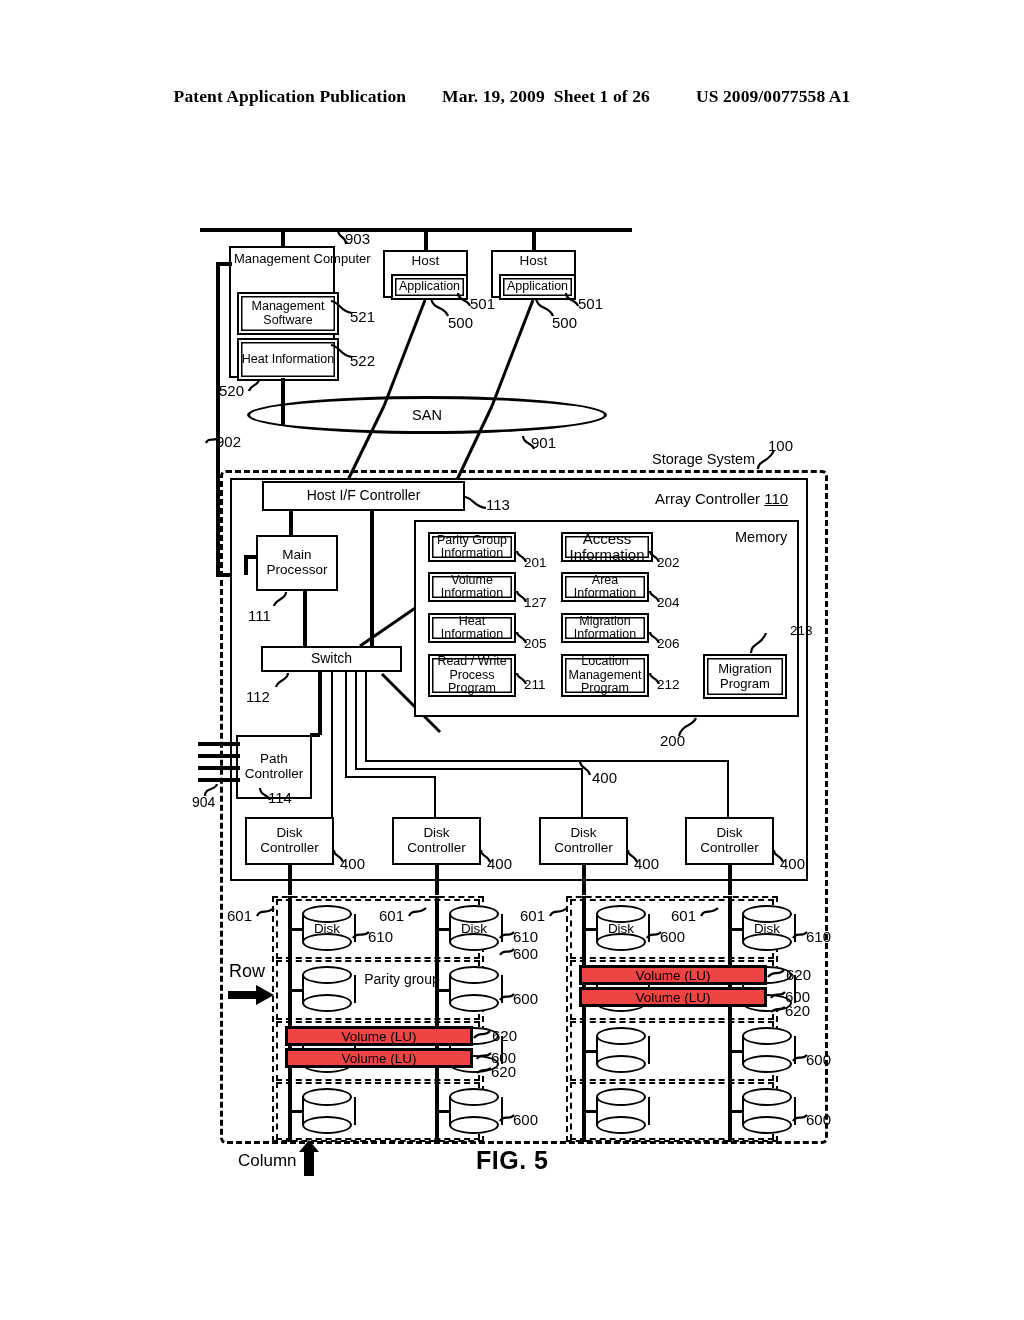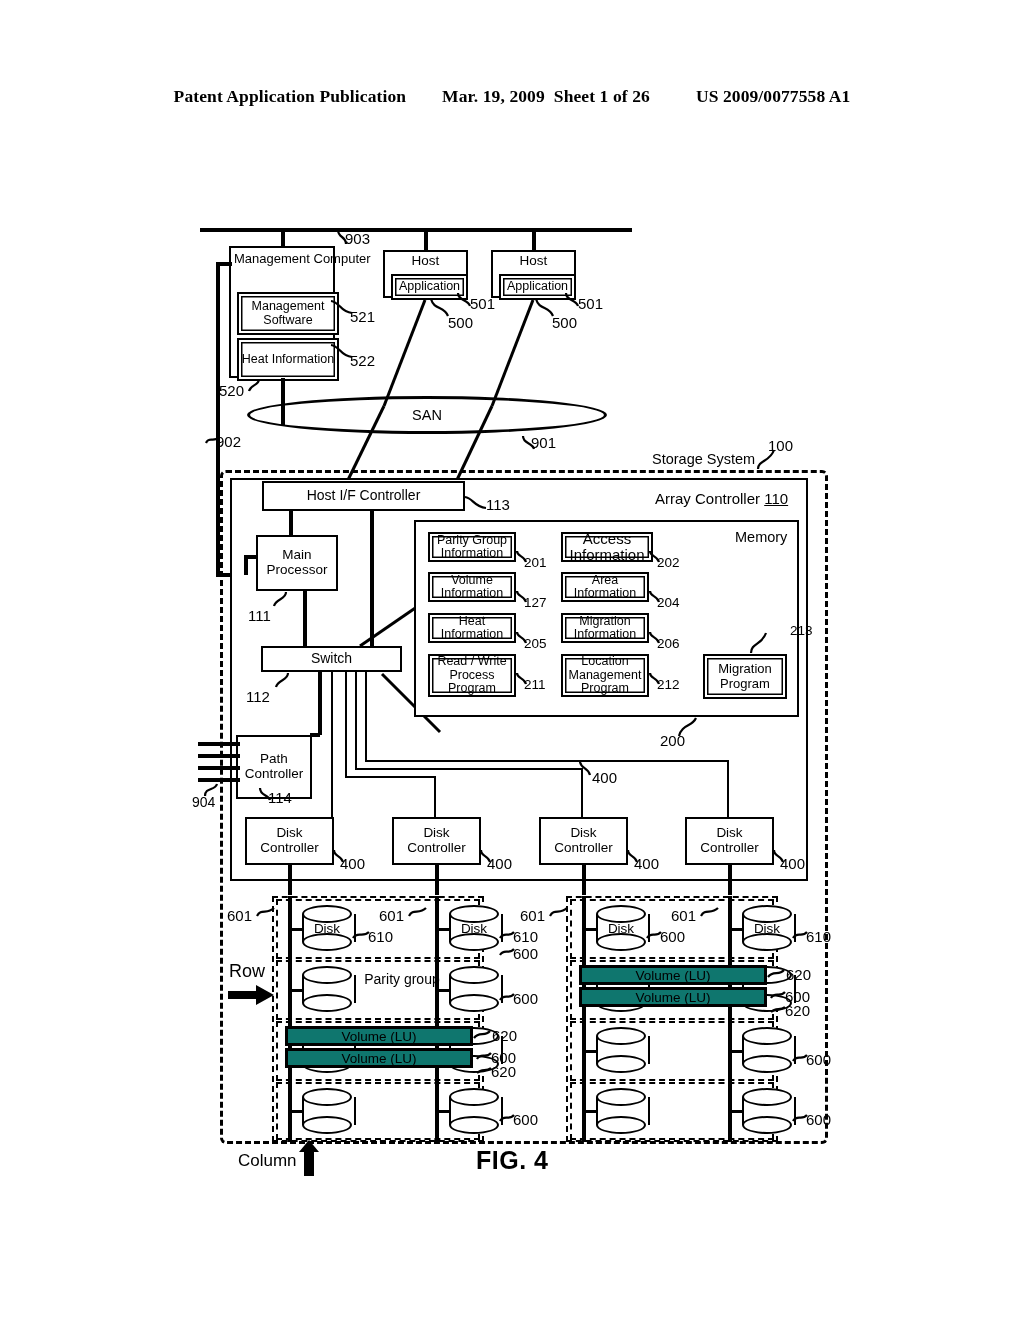--- a/index.html
+++ b/index.html
@@ -55,21 +55,21 @@
   .disk .cap{position:absolute;left:0;bottom:0;width:100%;height:18px;
        border:2.5px solid #000;border-radius:50%;background:#fff;box-sizing:border-box;}
   .disk .txt{position:absolute;left:0;top:50%;transform:translateY(-50%);
        width:100%;text-align:center;font-size:13.5px;}
 
   
   .ellipse{border:3px solid #000;border-radius:50%;background:#fff;
        display:flex;align-items:center;justify-content:center;font-size:14.5px;}
 
   
-  .volbar{border:3px solid #000;background:#0f766e;
+  .volbar{border:3px solid #000;background:#ef4444;
        display:flex;align-items:center;justify-content:center;font-size:13.5px;}
 
   #figcap{position:absolute;font-family:"Liberation Sans", sans-serif;
        font-weight:bold;font-size:25px;letter-spacing:.5px;}
 
   .u{text-decoration:underline;}
 </style>
 </head>
 <body>
 
@@ -562,15 +562,15 @@
   <div class="abs lbl" style="left:229px;top:962px;font-size:18px;">Row</div>
   <svg class="abs" style="left:228px;top:984px;width:48px;height:24px;">
     <path d="M0,7 L28,7 L28,1 L46,11 L28,21 L28,15 L0,15 Z" fill="#000"></path>
   </svg>
 
   <div class="abs lbl" style="left:238px;top:1152px;font-size:17px;">Column</div>
   <svg class="abs" style="left:299px;top:1140px;width:24px;height:36px;">
     <path d="M5,36 L5,12 L0,12 L10,0 L20,12 L15,12 L15,36 Z" fill="#000"></path>
   </svg>
 
-  <div id="figcap" style="left:476px;top:1146px;">FIG. 4</div>
+  <div id="figcap" style="left:476px;top:1146px;">FIG. 5</div>
 
 </div>
 
 </body></html>

